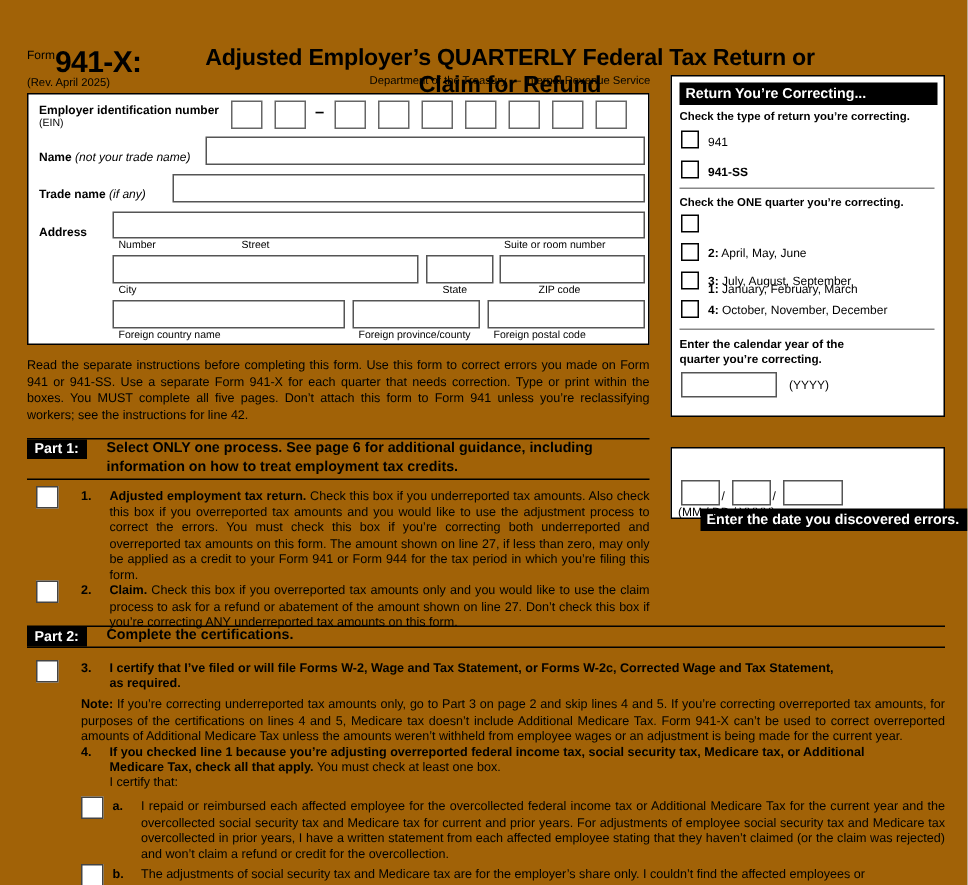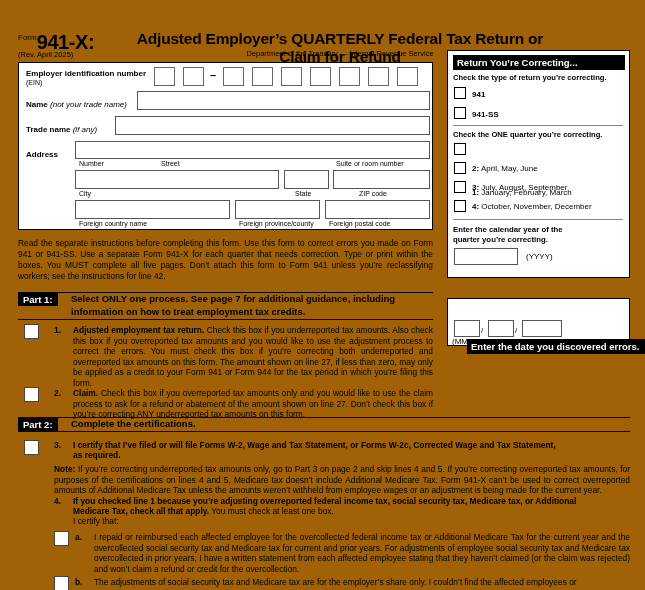--- a/index.html
+++ b/index.html
@@ -256,21 +256,21 @@
       <div class="cap" style="left:220px; top:157px;">Foreign province/county</div>
       <div class="cap" style="left:310px; top:157px;">Foreign postal code</div>
     </div>
 
     <div class="bx2" id="retbox">
       <div class="blkbar" style="left:5px; top:4px; width:172px;">Return You’re Correcting...</div>
 
       <div class="lbl-b" style="left:5px; top:22px; font-size:7.6px;">Check the type of return you’re correcting.</div>
 
       <div class="chk" style="left:6px; top:36px;"></div>
-      <div class="rb-lab" style="left:24px; top:39px; font-weight:bold;">941</div>
+      <div class="rb-lab" style="left:24px; top:39px; font-weight:normal;">941</div>
 
       <div class="chk" style="left:6px; top:56px;"></div>
       <div class="rb-lab" style="left:24px; top:59px; font-weight:bold;">941-SS</div>
 
       <div class="hr-thin" style="left:5px; top:74px; width:170px;"></div>
 
       <div class="lbl-b" style="left:5px; top:79px; font-size:7.6px;">Check the ONE quarter you’re correcting.</div>
 
       <div class="chk" style="left:6px; top:92px;"></div>
       <div class="rb-lab" style="left:24px; top:94px;margin-top:43px;"><b>1:</b> <span>January, February, March</span></div>
@@ -300,21 +300,21 @@
       <div class="rb-lab" style="left:67px; top:27px;">/</div>
       <div class="fld" style="left:74px; top:21px; width:40px; height:17px;"></div>
       <div class="rb-lab" style="left:4px; top:38px;">(MM / DD / YYYY)</div>
     </div>
 
     <div class="para" style="left:18px; top:238px; width:415px;">Read the separate instructions before completing this form. Use this form to correct errors you made on Form 941 or 941-SS. Use a separate Form 941-X for each quarter that needs correction. Type or print within the boxes. You MUST complete all five pages. Don’t attach this form to Form 941 unless you’re reclassifying workers; see the instructions for line 42.</div>
 
     <div class="partrule" style="left:18px; top:292px; width:415px;"></div>
     <div class="partbar" style="left:18px; top:293px; width:415px;">
       <span class="tag">Part 1:</span>
-      <span class="txt" style="left:53px;">Select ONLY one process. See page 7 for additional guidance, including</span>
+      <span class="txt" style="left:53px;">Select ONLY one process. See page 6 for additional guidance, including</span>
     </div>
     <div style="position:absolute; left:71px; top:306px; font-size:9.5px; font-weight:bold;">information on how to treat employment tax credits.</div>
     <div class="partrule" style="left:18px; top:319px; width:415px; border-top-width:1px;"></div>
 
     <div class="chk" style="left:24px; top:324px; width:15px; height:15px; border-color:#444;"></div>
     <div class="num-lab" style="left:54px; top:325px;">1.</div>
     <div class="body-txt" style="left:73px; top:325px; width:360px;"><b>Adjusted employment tax return.</b><span> Check this box if you underreported tax amounts. Also check this box if you overreported tax amounts and you would like to use the adjustment process to correct the errors. You must check this box if you’re correcting both underreported and overreported tax amounts on this form. The amount shown on line 27, if less than zero, may only be applied as a credit to your Form 941 or Form 944 for the tax period in which you’re filing this form.</span></div>
 
     <div class="chk" style="left:24px; top:387px; width:15px; height:15px; border-color:#444;"></div>
     <div class="num-lab" style="left:54px; top:388px;">2.</div>

